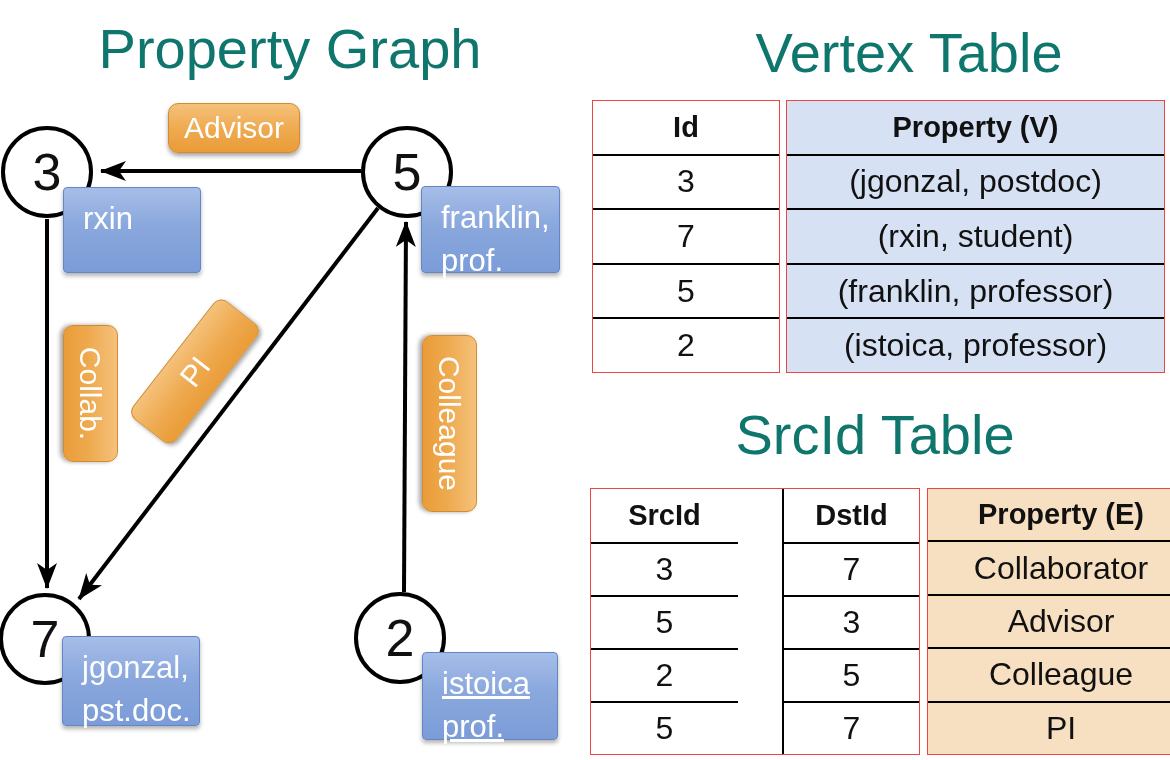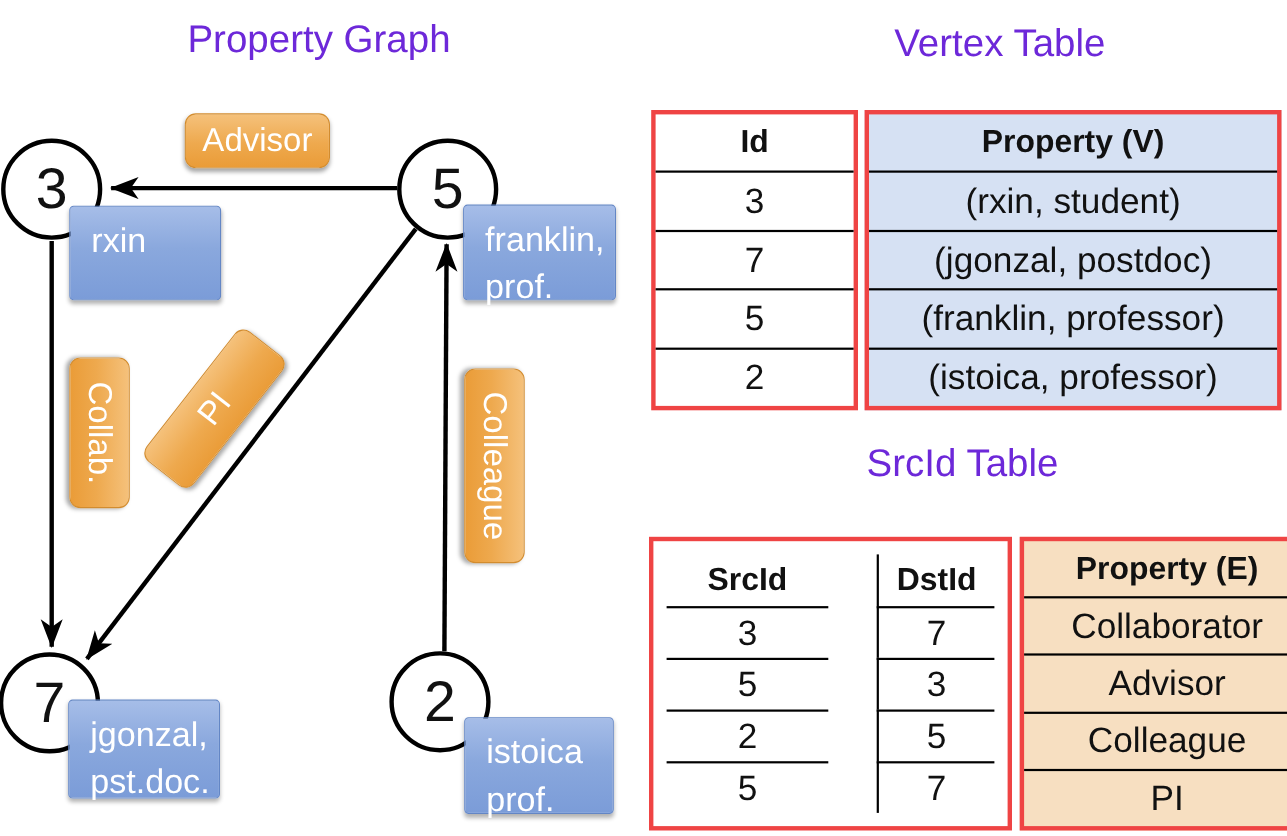--- a/index.html
+++ b/index.html
@@ -1,22 +1,22 @@
 <!DOCTYPE html>
 <html><head>
 <meta charset="utf-8">
 <style>
   html,body { margin:0; padding:0; background:#ffffff; }
   .stage {
     position:relative; width:1170px; height:760px; background:#ffffff;
     font-family:"Liberation Sans", sans-serif; overflow:hidden; color:#111;
   }
   .title {
-    position:absolute; text-align:center; font-size:35px; font-weight:400;
-    color:#6d28d9; letter-spacing:0px; white-space:nowrap;
+    position:absolute; text-align:center; font-size:56px; font-weight:400;
+    color:#0f766e; letter-spacing:0px; white-space:nowrap;
   }
   
   .node {
     position:absolute; width:92px; height:92px; box-sizing:border-box;
     border:4px solid #000; border-radius:50%; background:#fff;
     display:flex; align-items:center; justify-content:center;
     font-size:52px; font-weight:400; z-index:3;
   }
   
   .elabel {
@@ -31,29 +31,29 @@
     position:absolute; box-sizing:border-box;
     background:linear-gradient(180deg,#a6bde8 0%,#8aa8dd 45%,#7b9cd8 100%);
     border:1.5px solid #6386c5; border-radius:4px; color:#ffffff;
     font-size:31px; line-height:43px; padding:9px 6px 0 19px;
     box-shadow:0 3px 4px rgba(0,0,0,0.3); z-index:4;
   }
   .edges-svg { position:absolute; left:0; top:0; z-index:1; }
 
   
   .mini-table {
-    position:absolute; box-sizing:border-box; border:4px solid #ef4444;
+    position:absolute; box-sizing:border-box; border:1px solid #ef4444;
     display:flex; flex-direction:column; background:#fff;justify-content:space-between;
   }
   .mini-table .cell {
     flex:1; display:flex; align-items:center; justify-content:center;
     font-size:32px; border-top:2px solid #000; white-space:nowrap;
   }
   .mini-table .cell.hdr { border-top:none; font-weight:bold; font-size:29px; }
-  .grid2 { display:grid; grid-template-columns:147px 1fr; grid-auto-rows:1fr; padding:12px; }
+  .grid2 { display:grid; grid-template-columns:147px 1fr; grid-auto-rows:1fr; padding:0; }
   .grid2 .cell { border-top:2px solid #000; }
   .grid2 .cell.c2 { border-left:2px solid #000;margin-left:44px; }
   .grid2 .cell.r1 { border-top:none; }
 </style>
 </head>
 <body>
 
 <div class="stage">
 
   <div class="title" style="left:0; top:16px; width:580px;">Property Graph</div>
@@ -100,39 +100,39 @@
     <div>rxin</div>
   </div>
   <div class="vlabel" style="left:421px; top:186px; width:139px; height:87px;">
     <div>franklin,</div>
     <div>prof.</div>
   </div>
   <div class="vlabel" style="left:62px; top:636px; width:138px; height:90px;">
     <div>jgonzal,</div>
     <div>pst.doc.</div>
   </div>
-  <div class="vlabel" style="left:422px; top:652px; width:136px; height:88px;">
+  <div class="vlabel" style="left:422px; top:652px; width:136px; height:88px;text-decoration:underline;">
     <div>istoica</div>
     <div>prof.</div>
   </div>
 
   <div class="title" style="left:614px; top:20px; width:590px;">Vertex Table</div>
 
   <div class="mini-table" style="left:592px; top:100px; width:188px; height:273px;">
     <div class="cell hdr">Id</div>
     <div class="cell">3</div>
     <div class="cell">7</div>
     <div class="cell">5</div>
     <div class="cell">2</div>
   </div>
 
   <div class="mini-table" style="left:786px; top:100px; width:379px; height:273px; background:#d6e1f3;">
     <div class="cell hdr">Property (V)</div>
+    <div class="cell">(jgonzal, postdoc)</div>
     <div class="cell">(rxin, student)</div>
-    <div class="cell">(jgonzal, postdoc)</div>
     <div class="cell">(franklin, professor)</div>
     <div class="cell">(istoica, professor)</div>
   </div>
 
   <div class="title" style="left:580px; top:402px; width:590px;">SrcId Table</div>
 
   <div class="mini-table grid2" style="left:590px; top:488px; width:330px; height:267px;">
     <div class="cell hdr r1">SrcId</div>
     <div class="cell hdr r1 c2">DstId</div>
     <div class="cell">3</div>

